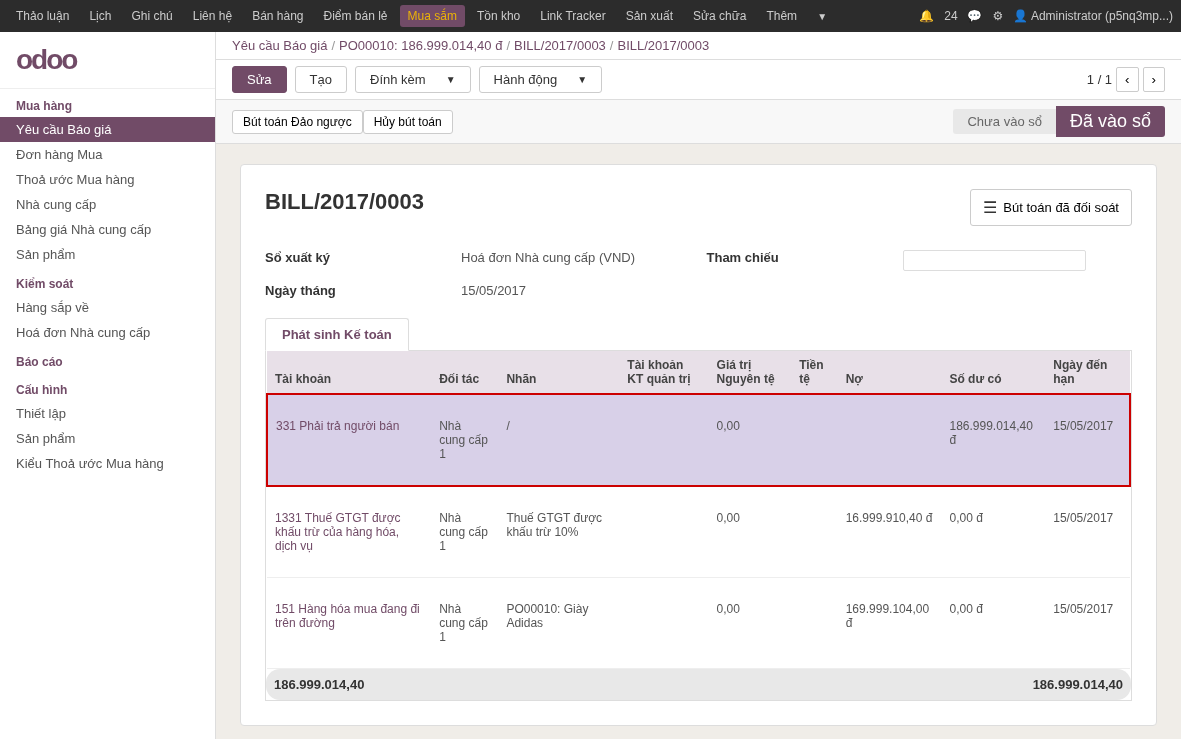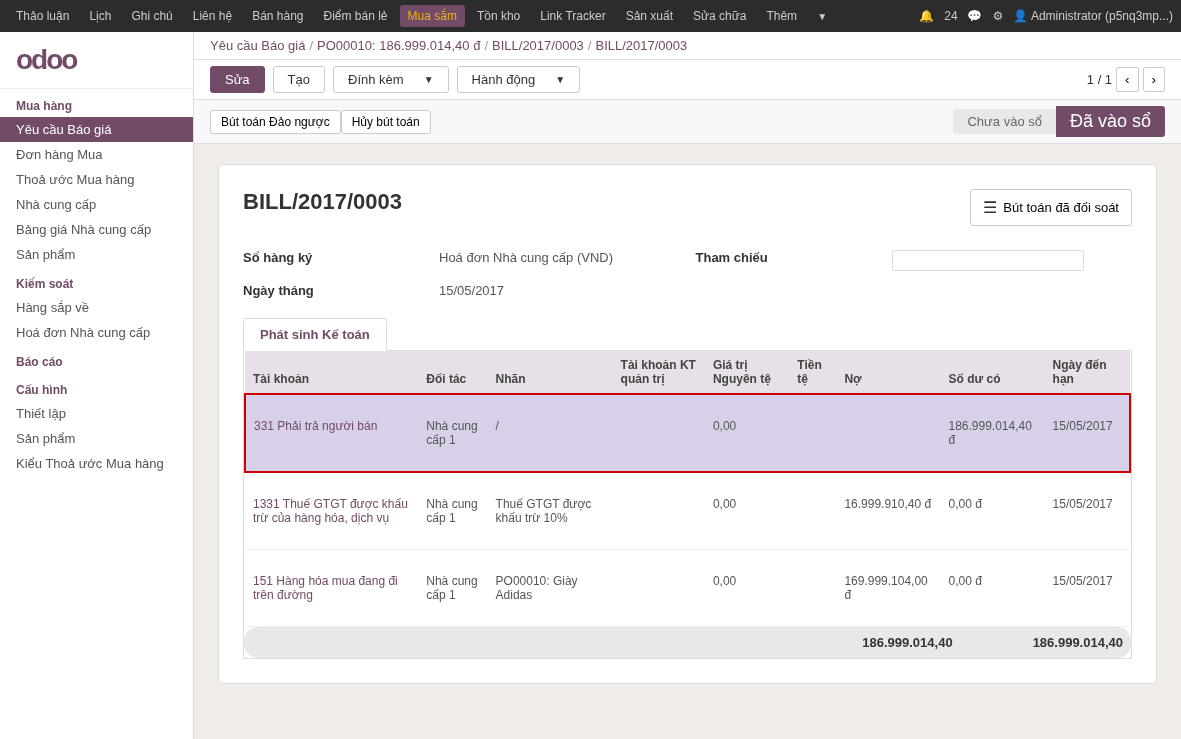--- a/index.html
+++ b/index.html
@@ -31,21 +31,21 @@
       color: #ccc;
       font-size: 12px;
     }
     .top-nav-right span { cursor: pointer; }
 
     
     .layout { display: flex; height: calc(739px - 32px); }
 
     
     .sidebar {
-      width: 194px;
+      width: 216px;
       background: #fff;
       border-right: 1px solid #ddd;
       flex-shrink: 0;
       overflow-y: auto;
     }
     .sidebar-logo {
       padding: 12px 16px;
       border-bottom: 1px solid #eee;
     }
     .odoo-logo {
@@ -284,23 +284,23 @@
       background: #d8d0e8;
       border: 2px solid #c00;
     }
     tbody tr.highlighted td { border-color: transparent; }
     .account-link { color: #714B67; cursor: pointer; }
 
     
     .total-row {
       background: #e8e8e8;
       display: flex;
-      justify-content: flex-end;
+      justify-content: space-between;
       padding: 8px;
-      gap: 80px;
+      gap: 56px;
       border-radius: 14px;
     }
     .total-val { font-weight: bold; font-size: 13px; color: #333; }
 
     
     .arrow { font-size: 10px; }
   </style>
 </head>
 <body>
 
@@ -398,21 +398,21 @@
 
         <div class="form-header">
           <div class="form-title">BILL/2017/0003</div>
           <button class="reconciled-btn">
             <span class="icon">☰</span>
             <span>Bút toán đã đối soát</span>
           </button>
         </div>
 
         <div class="form-fields">
-          <div class="field-label">Sổ hàng ký</div>
+          <div class="field-label">Sổ xuất ký</div>
           <div class="field-value">Hoá đơn Nhà cung cấp (VND)</div>
           <div class="field-label">Tham chiếu</div>
           <div class="field-value">
             <input type="text" style="border: 1px solid rgb(221, 221, 221); padding: 2px 6px; width: 80%; border-radius: 2px;">
           </div>
           <div class="field-label">Ngày tháng</div>
           <div class="field-value">15/05/2017</div>
           <div></div>
           <div></div>
         </div>

